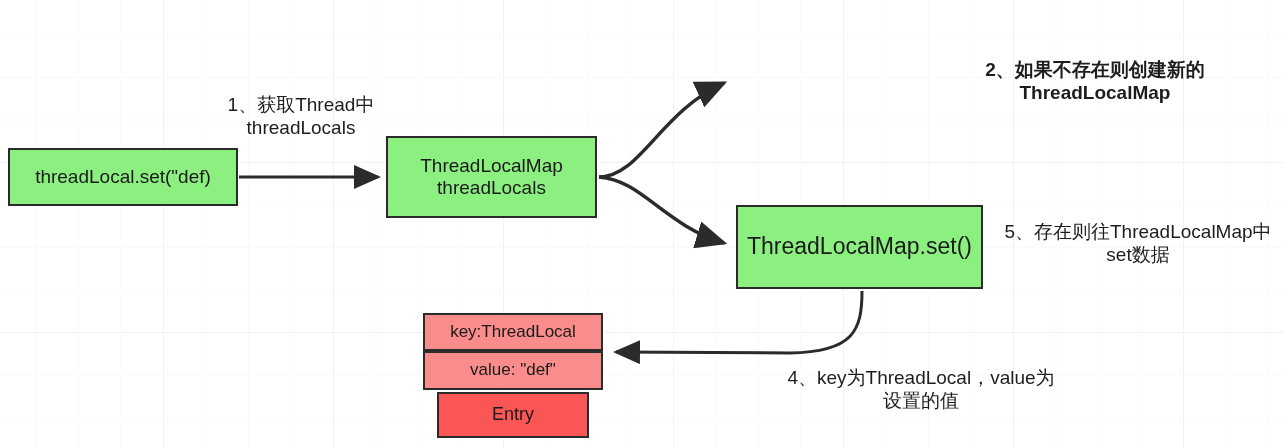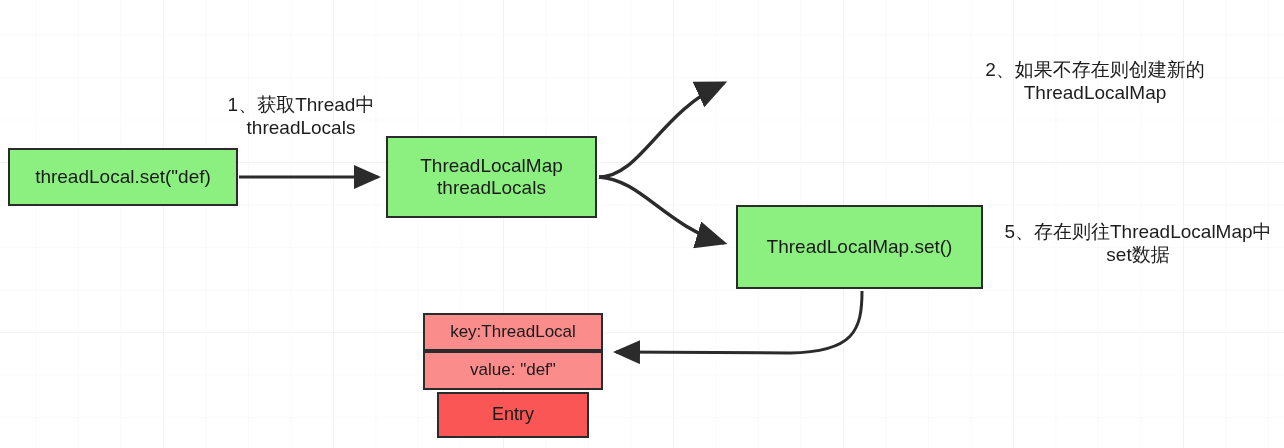--- a/index.html
+++ b/index.html
@@ -62,28 +62,28 @@
     color: #1d1d1d;
     text-align: center;
     line-height: 1.22;
     white-space: pre-line;
   }
 
   
   #node-threadlocal-set { left: 8px;   top: 148px; width: 230px; height: 58px;  font-size: 19px; }
   #node-threadlocals    { left: 386px; top: 136px; width: 211px; height: 82px;  font-size: 19px; }
   #node-map-ctor        { left: 736px; top: 36px;  width: 205px; height: 92px;  font-size: 19px; }
-  #node-map-set         { left: 736px; top: 205px; width: 247px; height: 84px;  font-size: 19px; }
+  #node-map-set         { left: 736px; top: 205px; width: 247px; height: 84px;  font-size: 23px; }
   #node-entry-key       { left: 423px; top: 313px; width: 180px; height: 38px;  font-size: 17px; }
   #node-entry-value     { left: 423px; top: 351px; width: 180px; height: 39px;  font-size: 17px; }
   #node-entry           { left: 437px; top: 392px; width: 152px; height: 46px;  font-size: 18px; }
 
   
   #label-step1 { left: 208px; top: 93px;  width: 186px; font-size: 19px; }
-  #label-step2 { left: 948px; top: 58px;  width: 294px; font-size: 19px; }
+  #label-step2 { left: 948px; top: 58px;  width: 294px; font-size: 19px; font-weight: bold; }
   #label-step3 { left: 992px; top: 220px; width: 292px; font-size: 19px; }
   #label-step4 { left: 766px; top: 366px; width: 310px; font-size: 19px; }
 </style>
 </head>
 <body>
 
 <div id="canvas">
 
   <svg class="edges" viewBox="0 0 1284 448" width="1284" height="448" xmlns="http://www.w3.org/2000/svg">
     <defs>
@@ -117,14 +117,16 @@
 
   <div class="label" id="label-step1">1、获取Thread中
 threadLocals</div>
 
   <div class="label" id="label-step2">2、如果不存在则创建新的
 ThreadLocalMap</div>
 
   <div class="label" id="label-step3">5、存在则往ThreadLocalMap中
 set数据</div>
 
+  <div class="label" id="label-step4">4、key为ThreadLocal，value为
+设置的值</div>
 
 </div>
 
 </body></html>

